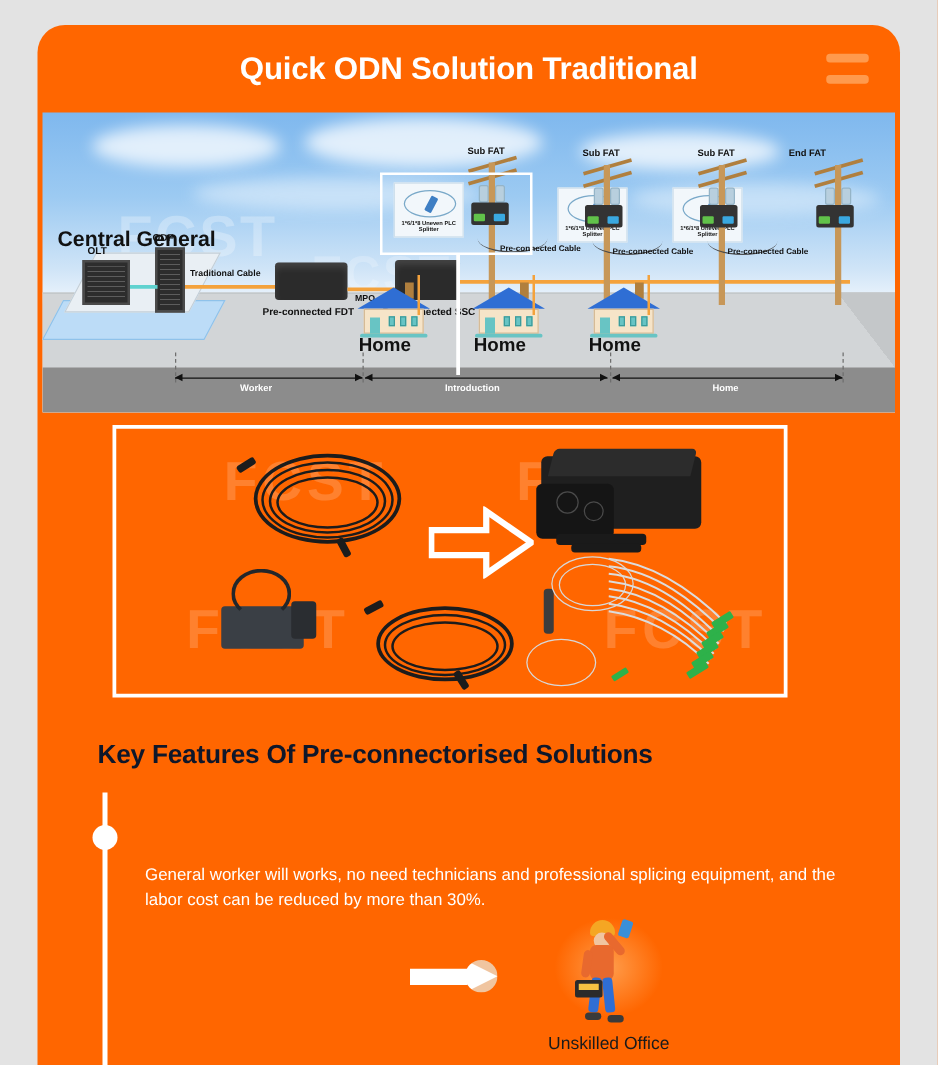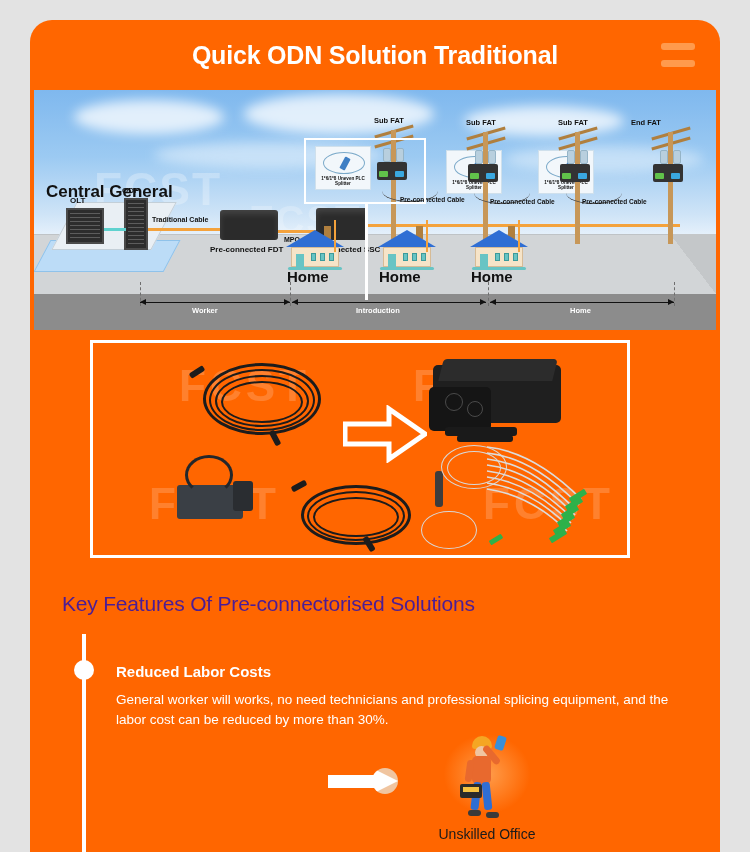--- a/index.html
+++ b/index.html
@@ -362,22 +362,22 @@
     position: absolute;
     width: 18px; height: 6px;
     background: #2eb14a;
     border-radius: 1px;
     transform: rotate(-32deg);
   }
   .sc-conn.small { width: 14px; height: 5px; }
   
   .kf-title {
     position: absolute;
-    left: 32px; top: 572px;
-    font-size: 21px; font-weight: normal; color: #4c1d95;
+    left: 48px; top: 572px;
+    font-size: 21px; font-weight: bold; color: #0f172a;
     letter-spacing: -0.2px;
     white-space: nowrap;
   }
   .timeline {
     position: absolute;
     left: 52px; top: 614px;
     width: 4px; height: 238px;
     background: #ffffff;
   }
   .timeline-dot {
@@ -698,21 +698,20 @@
         <div class="sc-conn" style="left:456px;top:190px;"></div>
         <div class="sc-conn small" style="left:396px;top:194px;"></div>
       </div>
     </div>
 
     <div class="kf-title">Key Features Of Pre-connectorised Solutions</div>
 
     <div class="timeline"></div>
     <div class="timeline-dot"></div>
 
-    <div class="feature-head">Reduced Labor Costs</div>
     <div class="feature-body">General worker will works, no need technicians and professional splicing equipment, and the labor cost can be reduced by more than 30%.</div>
 
     <div class="worker-row">
 
 
       <div class="arrow-mid">
         <div class="shaft"></div>
         <div class="head"></div>
       </div>
 

